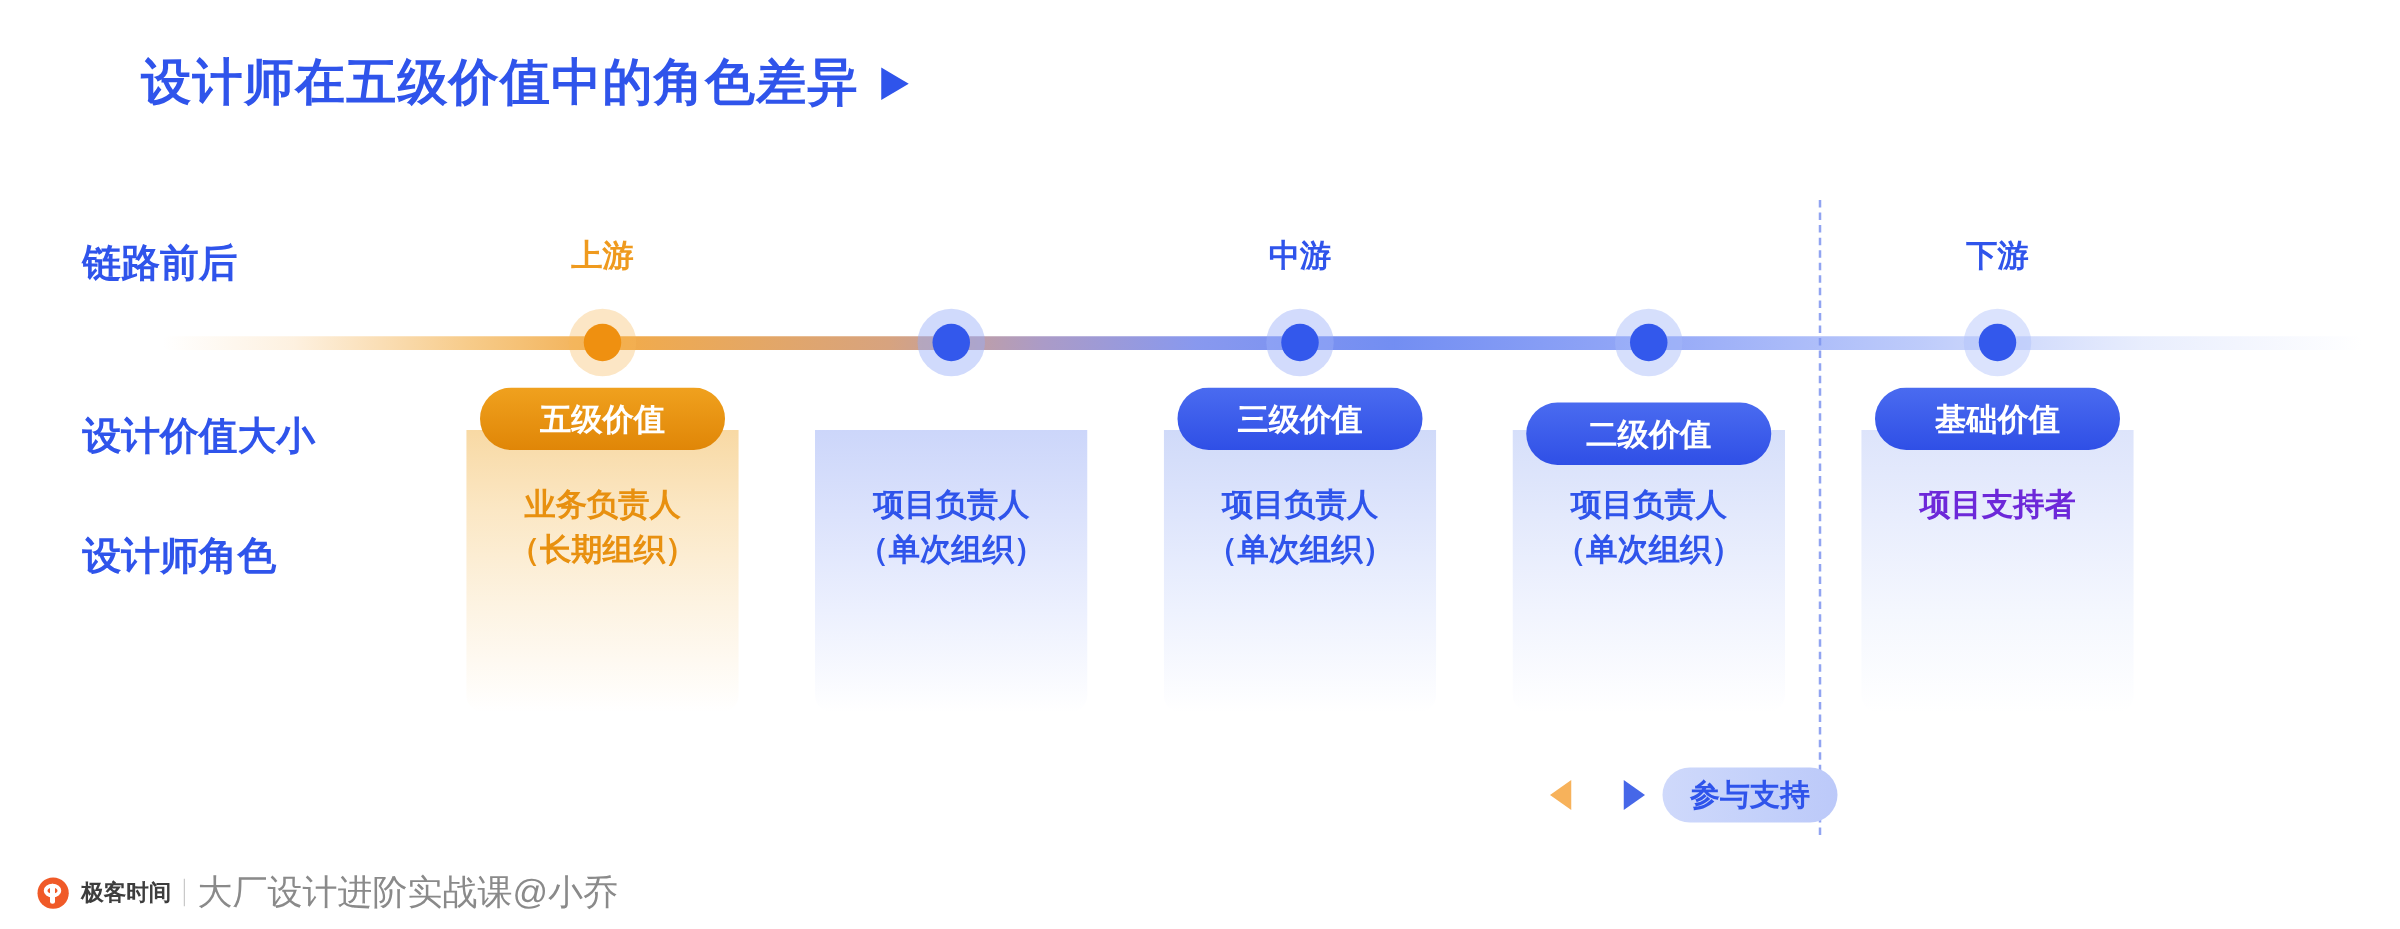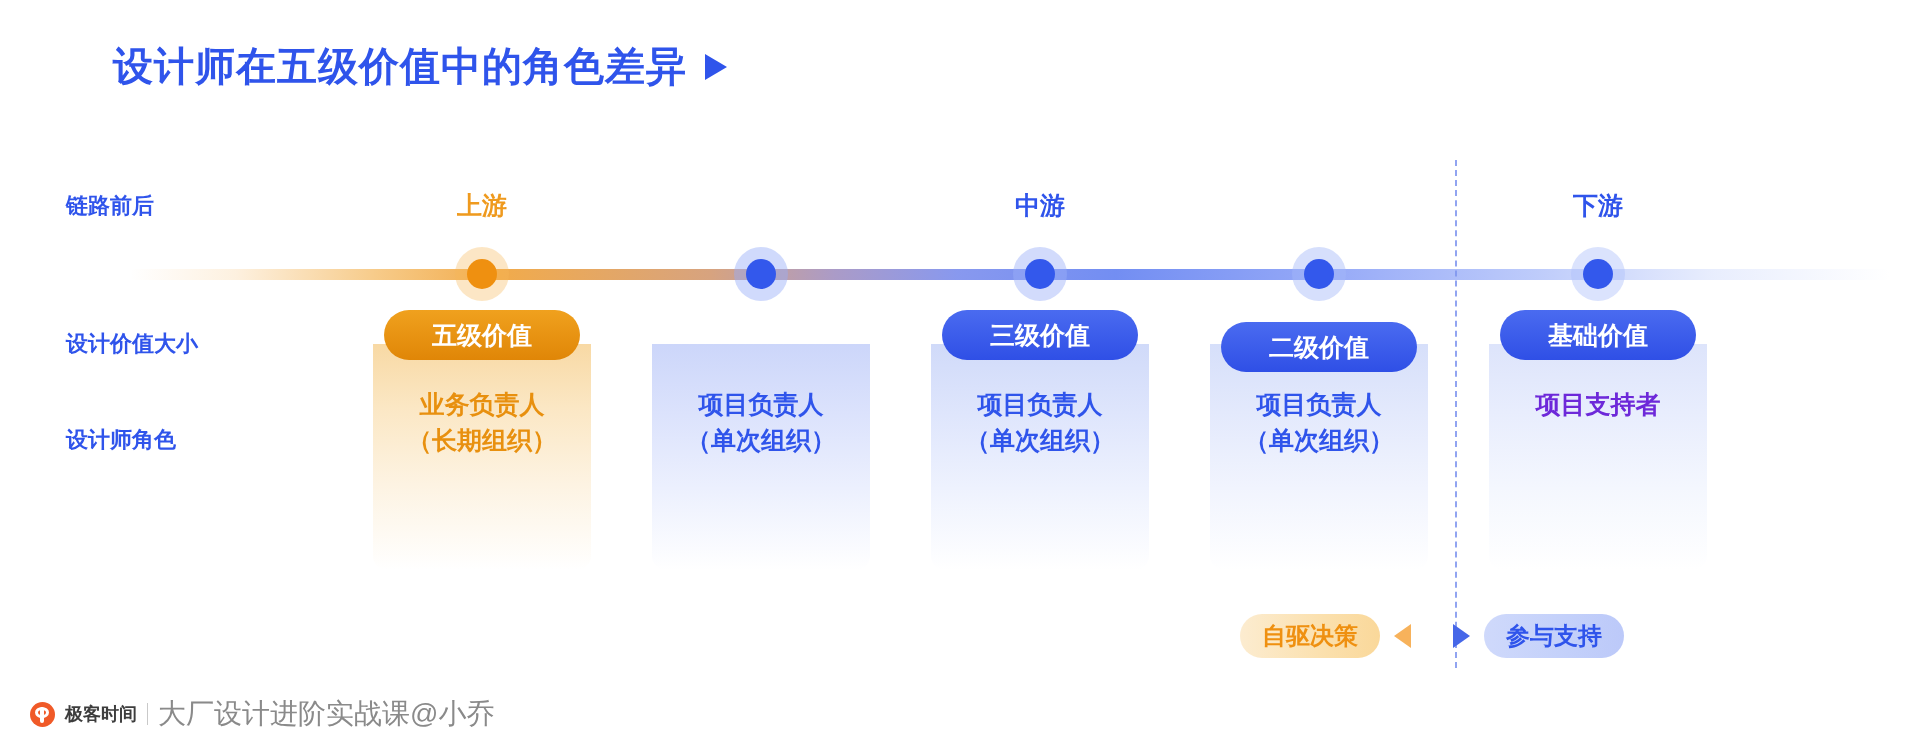--- a/index.html
+++ b/index.html
@@ -20,21 +20,21 @@
     white-space:nowrap;line-height:1;margin-left:47px;
   }
   .title-caret{
     width:0;height:0;border-left:22px solid #2f54eb;
     border-top:13px solid transparent;border-bottom:13px solid transparent;
     margin-top:2px;
   }
 
   
   .rowlabel{
-    position:absolute;left:66px;font-size:22px;font-weight:bold;
+    position:absolute;left:66px;font-size:31px;font-weight:bold;
     color:#2f54eb;white-space:nowrap;line-height:1;
   }
   #rl0{top:195px;}
   #rl1{top:333px;}
   #rl2{top:429px;}
 
   
   .stagelabel{
     position:absolute;top:193px;font-size:25px;font-weight:bold;
     white-space:nowrap;line-height:1;transform:translateX(-50%);
@@ -198,21 +198,20 @@
         <div class="pill" style="background: linear-gradient(rgb(74, 107, 240) 0%, rgb(47, 79, 230) 100%); margin-top: 12px;">二级价值</div>
       </div>
       <div class="card" style="left: 1489px;">
         <div class="card-body" style="background: linear-gradient(rgb(221, 228, 251) 0%, rgb(232, 237, 253) 30%, rgb(244, 247, 254) 64%, rgb(255, 255, 255) 100%);"></div>
         <div class="role" style="color: #6d28d9;">项目支持者</div>
         <div class="pill" style="background: linear-gradient(rgb(74, 107, 240) 0%, rgb(47, 79, 230) 100%);">基础价值</div>
       </div>
     </div>
 
   <div class="legend">
-    <div class="legend-pill" id="lg-left" style="background: linear-gradient(90deg, rgb(252, 236, 208) 0%, rgb(251, 224, 173) 60%, rgb(250, 216, 154) 100%); color: rgb(239, 144, 16);">自驱决策</div>
     <div class="tri-left"></div>
     <div class="legend-gap"></div>
     <div class="tri-right"></div>
     <div class="legend-pill" id="lg-right" style="background: linear-gradient(90deg, rgb(207, 217, 251) 0%, rgb(195, 208, 250) 60%, rgb(188, 201, 249) 100%); color: rgb(47, 84, 235);">参与支持</div>
   </div>
 
   <div class="footer">
     <div class="logo-mark"></div>
     <div class="brand">极客时间</div>
     <div class="foot-sep"></div>

